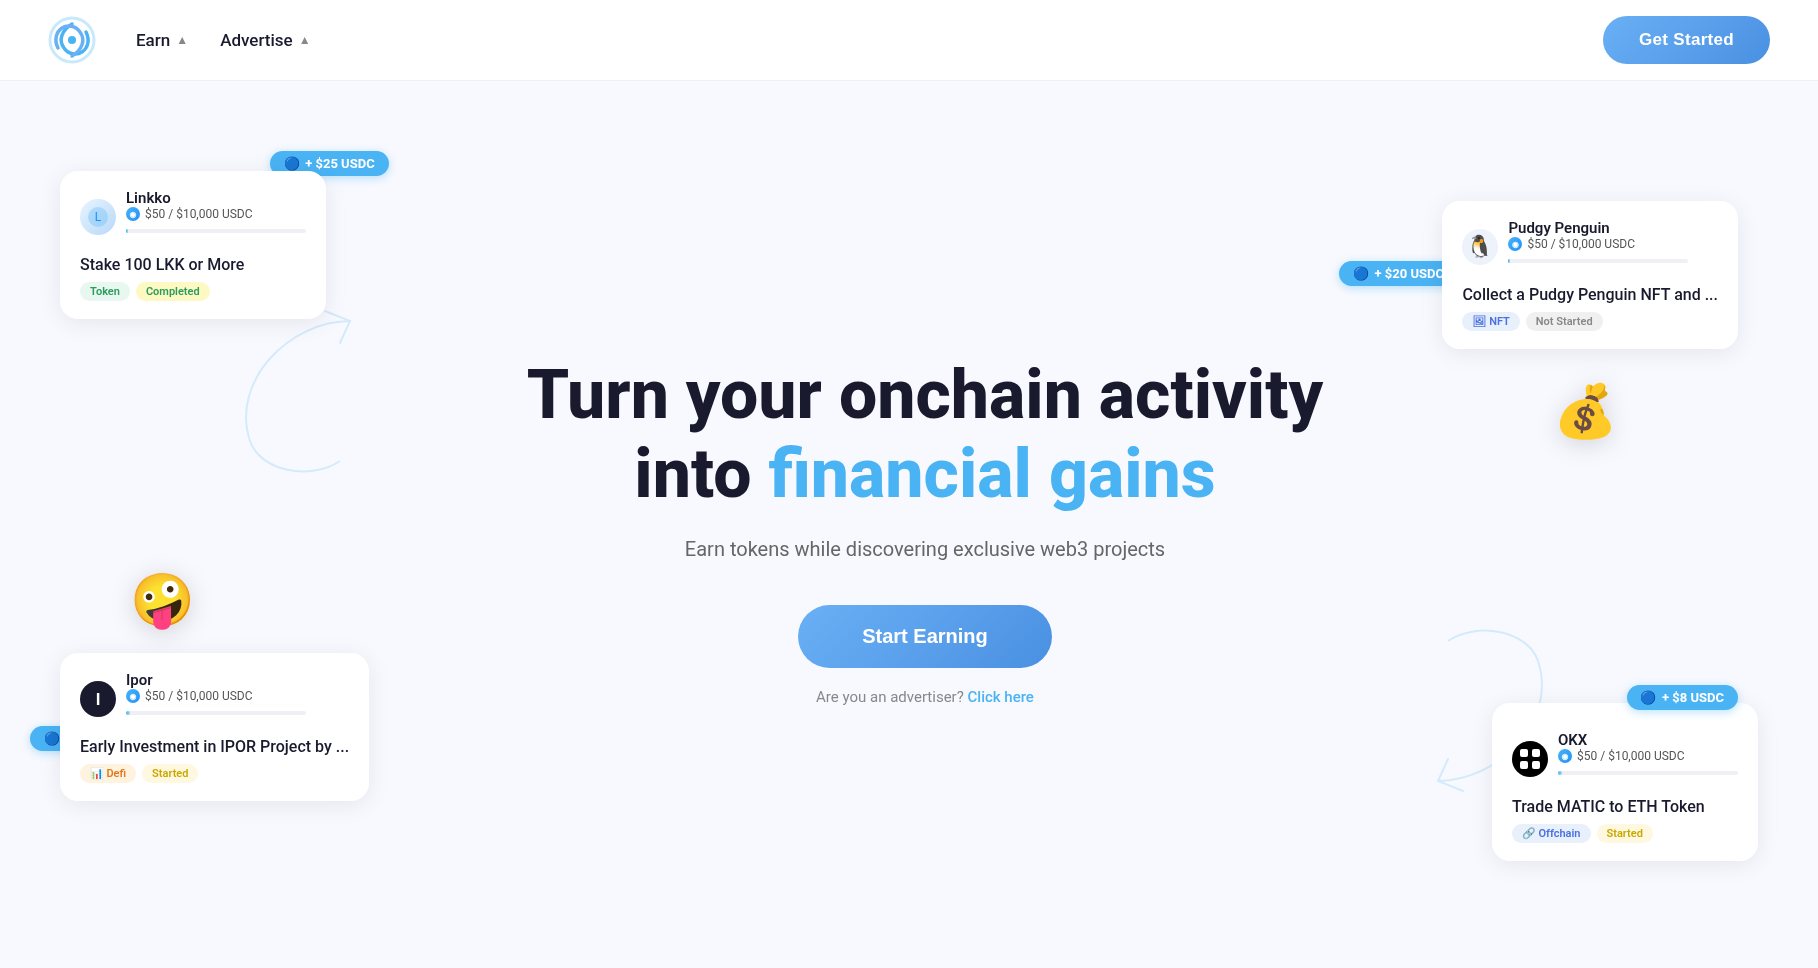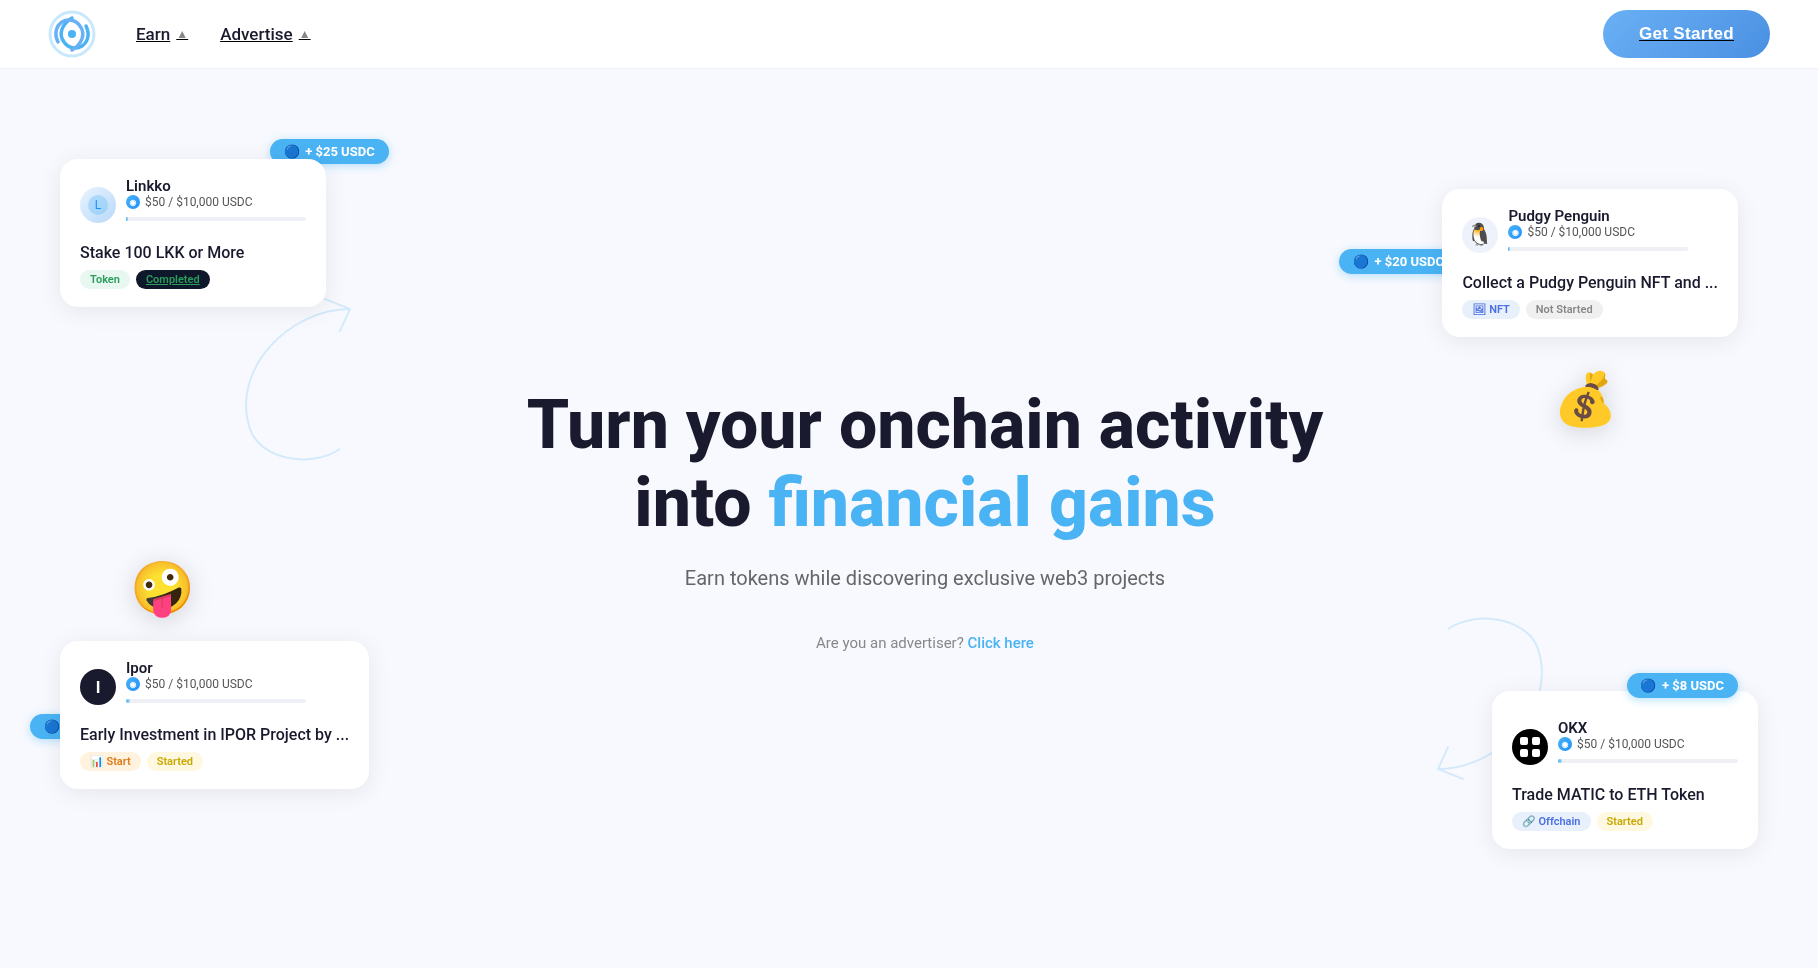--- a/index.html
+++ b/index.html
@@ -9,26 +9,25 @@
       width: 1818px;
       min-height: 968px;
       overflow: hidden;
       position: relative;
     }
 
     
     nav {
       display: flex;
       align-items: center;
-      padding: 10px 48px;
+      padding: 16px 48px;
       background: #fff;
       border-bottom: 1px solid #eef0f6;
       position: relative;
       z-index: 10;
-      text-decoration: underline;
     }
     .logo {
       width: 48px;
       height: 48px;
       margin-right: 40px;
     }
     .nav-links {
       display: flex;
       gap: 32px;
       flex: 1;
@@ -174,21 +173,21 @@
       flex-wrap: wrap;
       margin-top: 7px;
     }
     .tag {
       border-radius: 20px;
       padding: 3px 10px;
       font-size: 11px;
       font-weight: 600;
     }
     .tag-token { background: #e8f7f0; color: #2a9d5c; }
-    .tag-completed { background: #0f172a; color: #2a9d5c; text-decoration: underline; }
+    .tag-completed { background: #fef9c3; color: #2a9d5c; }
     .tag-nft { background: #e8f0fb; color: #4a70e2; }
     .tag-not-started { background: #f0f0f0; color: #888; }
     .tag-defi { background: #fff3e0; color: #e07a1a; }
     .tag-started { background: #fff8e0; color: #c9a800; }
     .tag-offchain { background: #e8f0fb; color: #4a70e2; }
 
     
     .reward-badge {
       position: absolute;
       background: #4ab3f4;
@@ -381,21 +380,21 @@
         </div>
         <div class="progress-bar-bg">
           <div class="progress-bar-fill" style="width: 2%;"></div>
         </div>
       </div>
     </div>
     <div class="card-desc">Early Investment in IPOR Project by ...</div>
     <div class="card-tags">
       <span class="tag tag-defi">
         <span>📊 </span>
-        <span>Start</span>
+        <span>Defi</span>
       </span>
       <span class="tag tag-started">Started</span>
     </div>
   </div>
 
   <div class="card card-okx" style="position:absolute; bottom:120px; right:60px; min-width:250px;">
     <div class="reward-badge badge-okx">
       <span>🔵</span>
       <span>+ $8 USDC</span>
     </div>
@@ -428,19 +427,20 @@
       <span class="tag tag-started">Started</span>
     </div>
   </div>
 
   <div class="hero">
     <h1 class="hero-title">
       <span>Turn your onchain activity</span><br>
       <span>into </span><span class="highlight">financial gains</span>
     </h1>
     <p class="hero-subtitle">Earn tokens while discovering exclusive web3 projects</p>
+    <button class="start-earning-btn">Start Earning</button>
     <p class="advertiser-text">
       <span>Are you an advertiser?</span>
       <a href="#">Click here</a>
     </p>
   </div>
 
 </div>
 
 </body></html>

